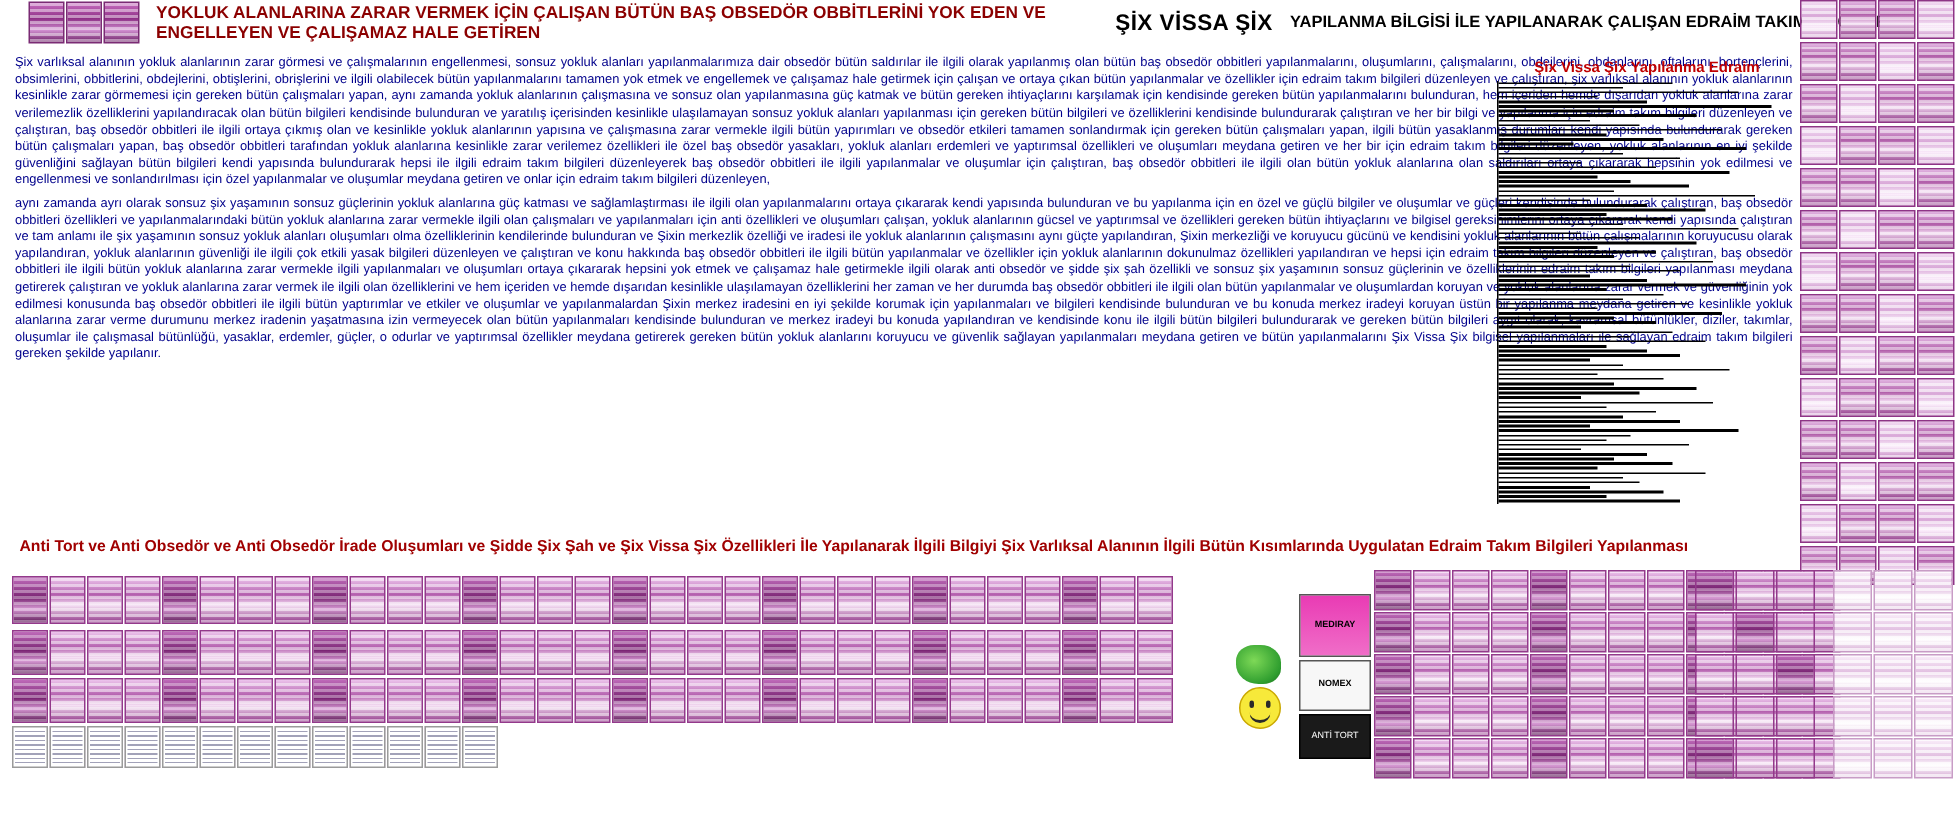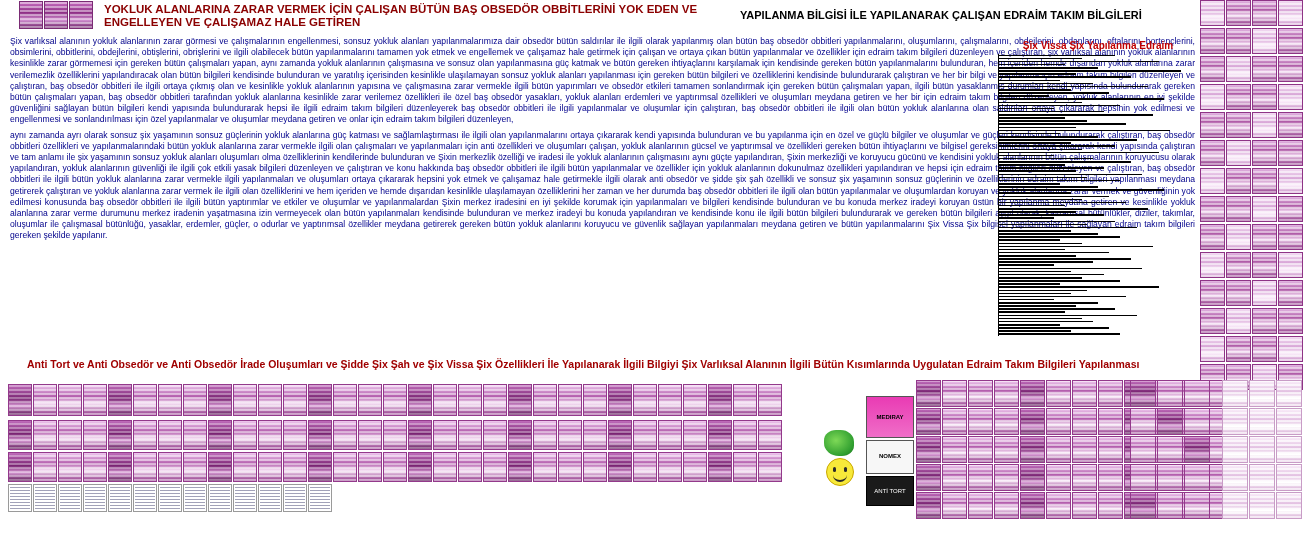--- a/index.html
+++ b/index.html
@@ -118,21 +118,21 @@
   .bar {
     position: absolute;
     left: 0;
     height: 1.6px;
     background: #000000;
   }
 
   
   .bottom-banner {
     position: absolute;
-    left: 27px;
+    left: 13px;
     top: 358px;
     width: 1190px;
     font-size: 10.5px;
     font-weight: bold;
     color: #a00000;
   }
 
   
   .right-strip {
     position: absolute;
@@ -273,20 +273,21 @@
 
 <div class="page">
 
   <div class="header">
     <div class="hdr-thumbs">
       <div class="hdr-thumb"></div>
       <div class="hdr-thumb"></div>
       <div class="hdr-thumb"></div>
     </div>
     <div class="hdr-title-main">YOKLUK ALANLARINA ZARAR VERMEK İÇİN ÇALIŞAN BÜTÜN BAŞ OBSEDÖR OBBİTLERİNİ YOK EDEN VE ENGELLEYEN VE ÇALIŞAMAZ HALE GETİREN</div>
+    <div class="hdr-center">ŞİX VİSSA ŞİX</div>
     <div class="hdr-right">YAPILANMA BİLGİSİ İLE YAPILANARAK ÇALIŞAN EDRAİM TAKIM BİLGİLERİ</div>
   </div>
 
   <div class="body-text">
     <p>Şix varlıksal alanının yokluk alanlarının zarar görmesi ve çalışmalarının engellenmesi, sonsuz yokluk alanları yapılanmalarımıza dair obsedör bütün saldırılar ile ilgili olarak yapılanmış olan bütün baş obsedör obbitleri yapılanmalarını, oluşumlarını, çalışmalarını, obdejlerini, obdanlarını, oftalarını, bortençlerini, obsimlerini, obbitlerini, obdejlerini, obtişlerini, obrişlerini ve ilgili olabilecek bütün yapılanmalarını tamamen yok etmek ve engellemek ve çalışamaz hale getirmek için çalışan ve ortaya çıkan bütün yapılanmalar ve özellikler için edraim takım bilgileri düzenleyen ve çalıştıran, şix varlıksal alanının yokluk alanlarının kesinlikle zarar görmemesi için gereken bütün çalışmaları yapan, aynı zamanda yokluk alanlarının çalışmasına ve sonsuz olan yapılanmasına güç katmak ve bütün gereken ihtiyaçlarını karşılamak için kendisinde gereken bütün yapılanmalarını bulunduran, hem içeriden hemde dışarıdan yokluk alanlarına zarar verilemezlik özelliklerini yapılandıracak olan bütün bilgileri kendisinde bulunduran ve yaratılış içerisinden kesinlikle ulaşılamayan sonsuz yokluk alanları yapılanması için gereken bütün bilgileri ve özelliklerini kendisinde bulundurarak çalıştıran ve her bir bilgi ve yapılanma için edraim takım bilgileri düzenleyen ve çalıştıran, baş obsedör obbitleri ile ilgili ortaya çıkmış olan ve kesinlikle yokluk alanlarının yapısına ve çalışmasına zarar vermekle ilgili bütün yapırımları ve obsedör etkileri tamamen sonlandırmak için gereken bütün çalışmaları yapan, ilgili bütün yasaklanmış durumları kendi yapısında bulundurarak gereken bütün çalışmaları yapan, baş obsedör obbitleri tarafından yokluk alanlarına kesinlikle zarar verilemez özellikleri ile özel baş obsedör yasakları, yokluk alanları erdemleri ve yaptırımsal özellikleri ve oluşumları meydana getiren ve her bir için edraim takım bilgileri düzenleyen, yokluk alanlarının en iyi şekilde güvenliğini sağlayan bütün bilgileri kendi yapısında bulundurarak hepsi ile ilgili edraim takım bilgileri düzenleyerek baş obsedör obbitleri ile ilgili yapılanmalar ve oluşumlar için çalıştıran, baş obsedör obbitleri ile ilgili olan bütün yokluk alanlarına olan saldırıları ortaya çıkararak hepsinin yok edilmesi ve engellenmesi ve sonlandırılması için özel yapılanmalar ve oluşumlar meydana getiren ve onlar için edraim takım bilgileri düzenleyen,</p>
     <p>aynı zamanda ayrı olarak sonsuz şix yaşamının sonsuz güçlerinin yokluk alanlarına güç katması ve sağlamlaştırması ile ilgili olan yapılanmalarını ortaya çıkararak kendi yapısında bulunduran ve bu yapılanma için en özel ve güçlü bilgiler ve oluşumlar ve güçleri kendisinde bulundurarak çalıştıran, baş obsedör obbitleri özellikleri ve yapılanmalarındaki bütün yokluk alanlarına zarar vermekle ilgili olan çalışmaları ve yapılanmaları için anti özellikleri ve oluşumları çalışan, yokluk alanlarının gücsel ve yaptırımsal ve özellikleri gereken bütün ihtiyaçlarını ve bilgisel gereksinimlerini ortaya çıkararak kendi yapısında çalıştıran ve tam anlamı ile şix yaşamının sonsuz yokluk alanları oluşumları olma özelliklerinin kendilerinde bulunduran ve Şixin merkezlik özelliği ve iradesi ile yokluk alanlarının çalışmasını aynı güçte yapılandıran, Şixin merkezliği ve koruyucu gücünü ve kendisini yokluk alanlarının bütün çalışmalarının koruyucusu olarak yapılandıran, yokluk alanlarının güvenliği ile ilgili çok etkili yasak bilgileri düzenleyen ve çalıştıran ve konu hakkında baş obsedör obbitleri ile ilgili bütün yapılanmalar ve özellikler için yokluk alanlarının dokunulmaz özellikleri yapılandıran ve hepsi için edraim takım bilgileri düzenleyen ve çalıştıran, baş obsedör obbitleri ile ilgili bütün yokluk alanlarına zarar vermekle ilgili yapılanmaları ve oluşumları ortaya çıkararak hepsini yok etmek ve çalışamaz hale getirmekle ilgili olarak anti obsedör ve şidde şix şah özellikli ve sonsuz şix yaşamının sonsuz güçlerinin ve özelliklerinin edraim takım bilgileri yapılanması meydana getirerek çalıştıran ve yokluk alanlarına zarar vermek ile ilgili olan özelliklerini ve hem içeriden ve hemde dışarıdan kesinlikle ulaşılamayan özelliklerini her zaman ve her durumda baş obsedör obbitleri ile ilgili olan bütün yapılanmalar ve oluşumlardan koruyan ve yokluk alanlarına zarar vermek ve güvenliğinin yok edilmesi konusunda baş obsedör obbitleri ile ilgili bütün yaptırımlar ve etkiler ve oluşumlar ve yapılanmalardan Şixin merkez iradesini en iyi şekilde korumak için yapılanmaları ve bilgileri kendisinde bulunduran ve bu konuda merkez iradeyi koruyan üstün bir yapılanma meydana getiren ve kesinlikle yokluk alanlarına zarar verme durumunu merkez iradenin yaşatmasına izin vermeyecek olan bütün yapılanmaları kendisinde bulunduran ve merkez iradeyi bu konuda yapılandıran ve kendisinde konu ile ilgili bütün bilgileri bulundurarak ve gereken bütün bilgileri aygıt olarak, kavramsal bütünlükler, diziler, takımlar, oluşumlar ile çalışmasal bütünlüğü, yasaklar, erdemler, güçler, o odurlar ve yaptırımsal özellikler meydana getirerek gereken bütün yokluk alanlarını koruyucu ve güvenlik sağlayan yapılanmaları meydana getiren ve bütün yapılanmalarını Şix Vissa Şix bilgisel yapılanmaları ile sağlayan edraim takım bilgileri gereken şekilde yapılanır.</p>
   </div>
 
   <div class="chart-panel">
     <div class="chart-title">Şix Vissa Şix Yapılanma Edraim</div>

